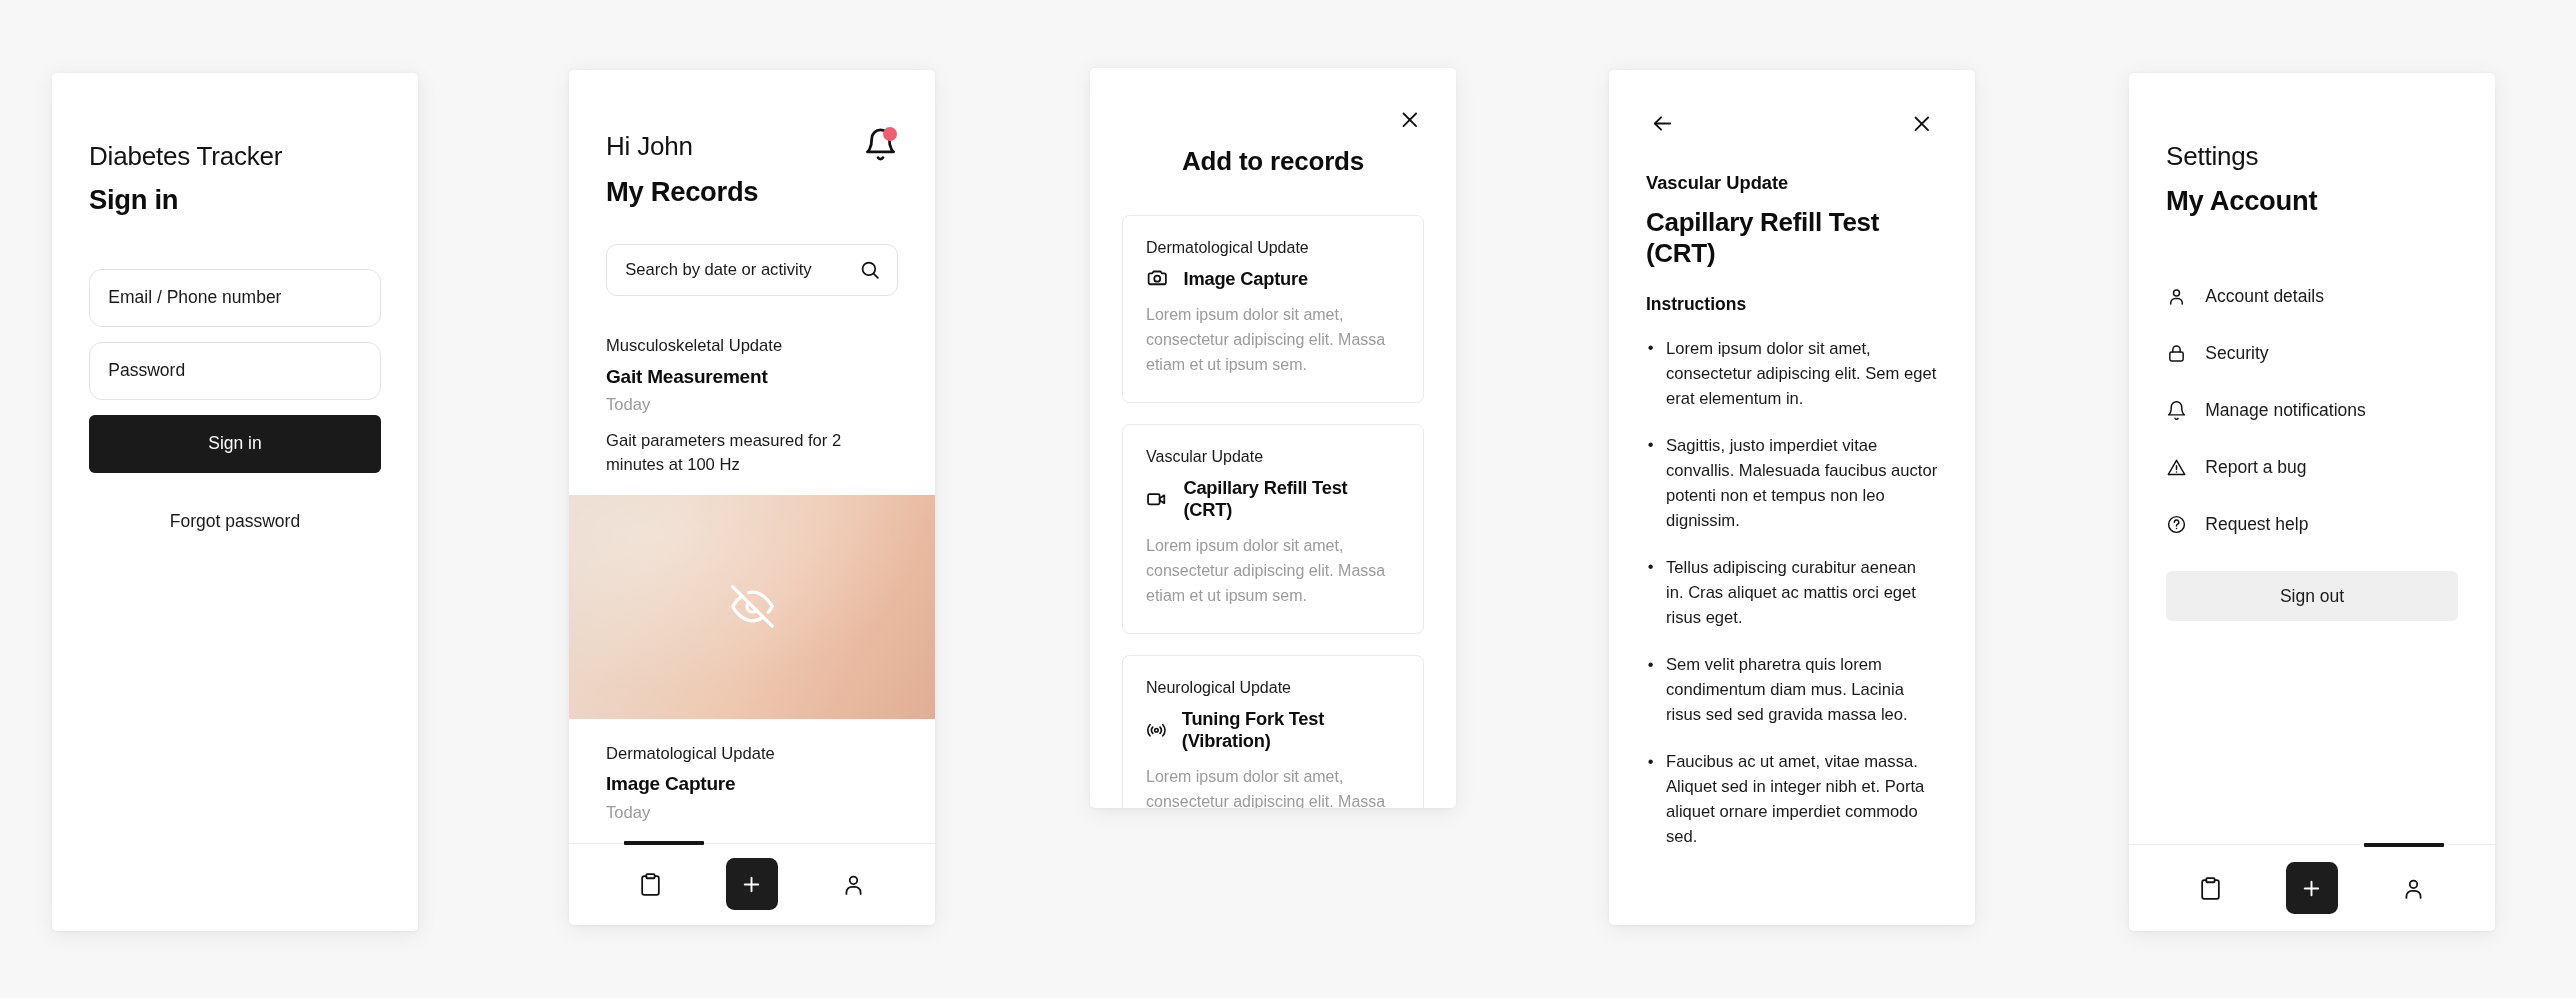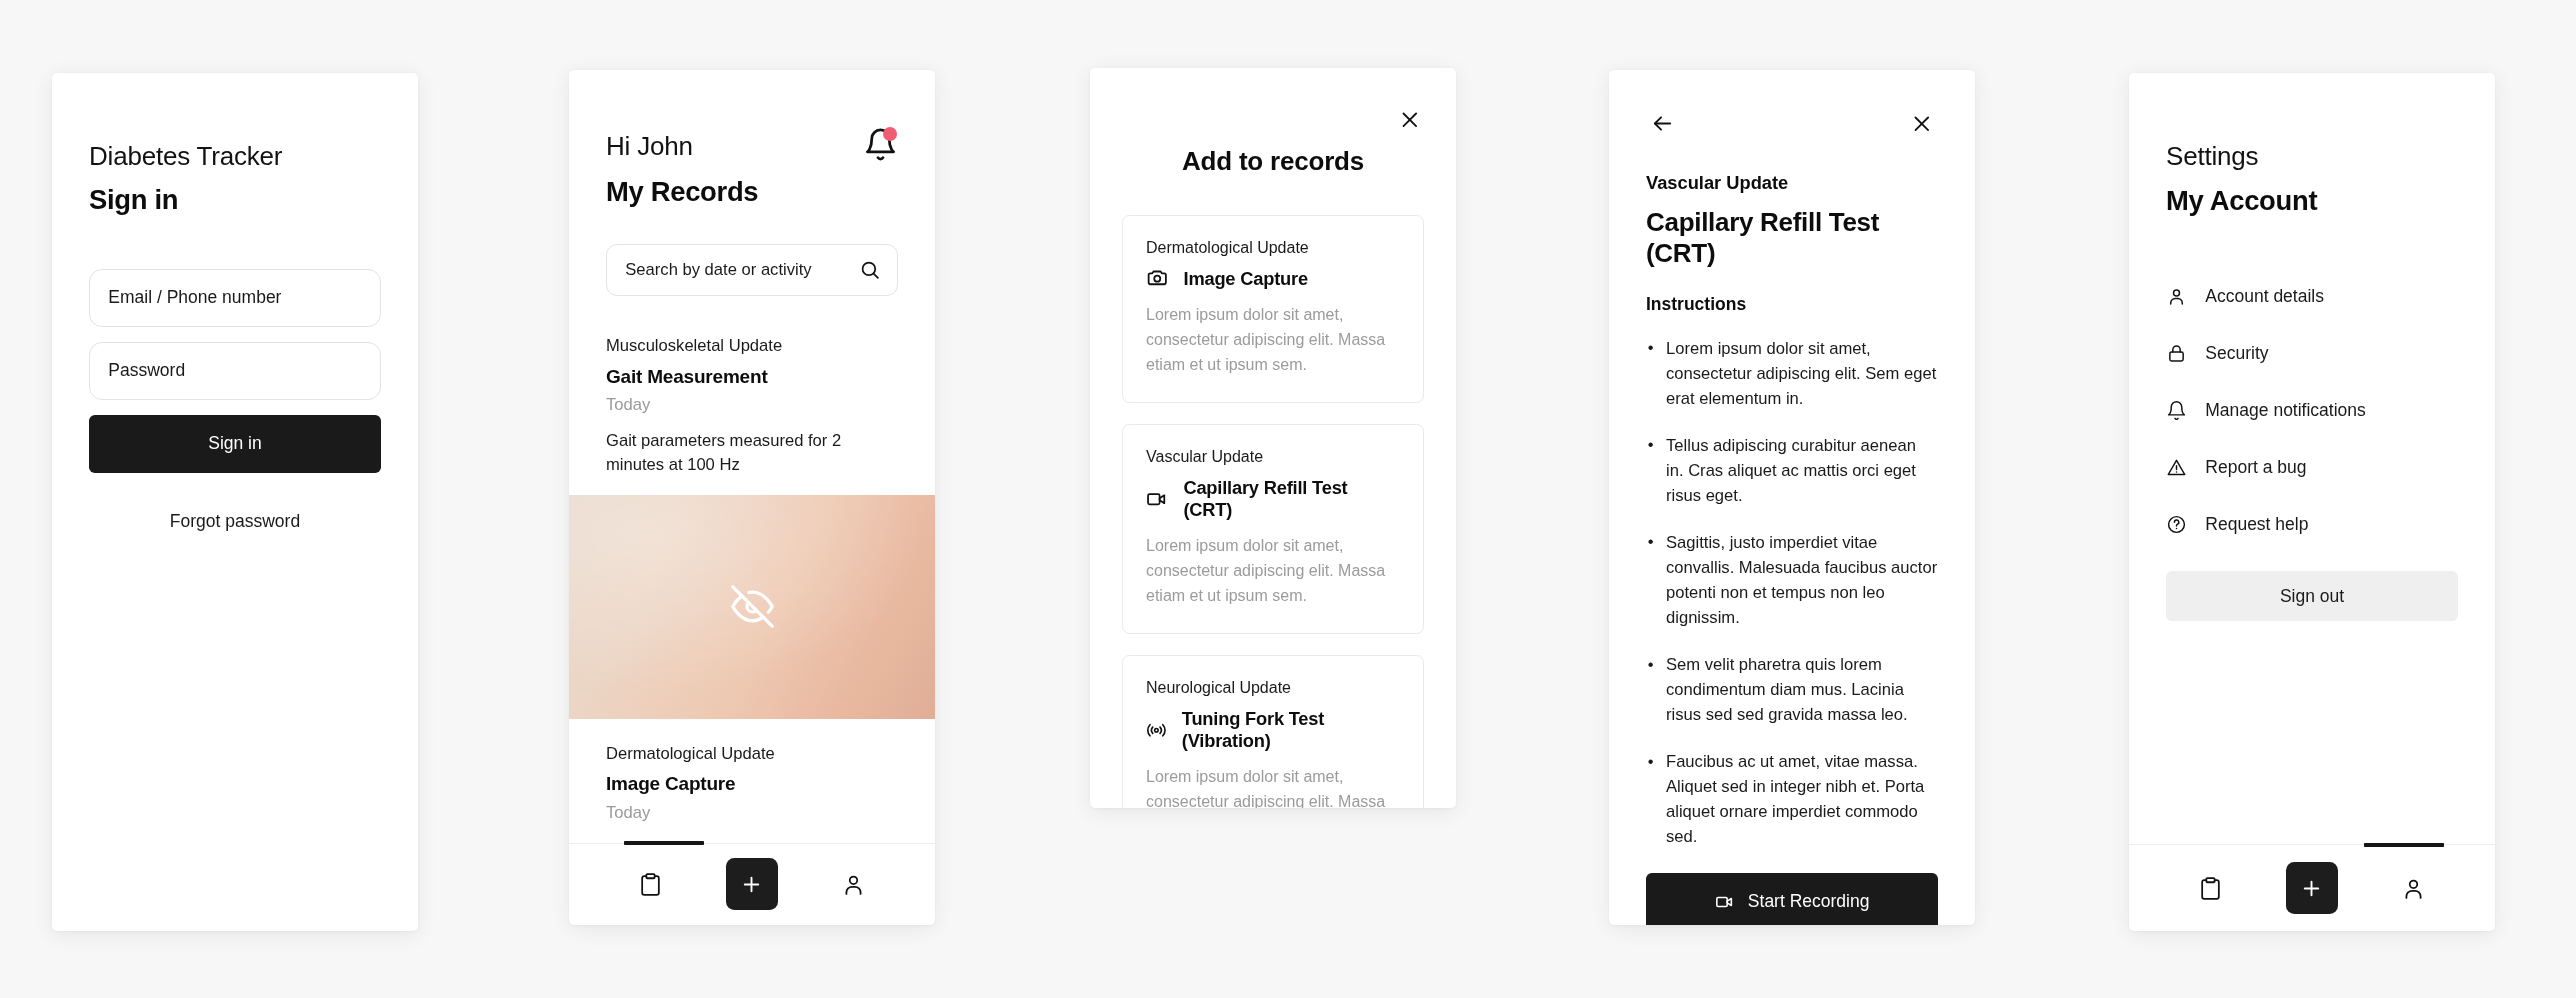--- a/index.html
+++ b/index.html
@@ -330,36 +330,27 @@
         </svg>
       </div>
     </div>
 
     <div class="p4-body">
       <div class="p4-cat">Vascular Update</div>
       <div class="p4-title">Capillary Refill Test (CRT)</div>
       <div class="p4-sub">Instructions</div>
       <ul class="bullets">
         <li>Lorem ipsum dolor sit amet, consectetur adipiscing elit. Sem eget erat elementum in.</li>
+        <li>Sagittis, justo imperdiet vitae convallis. Malesuada faucibus auctor potenti non et tempus non leo dignissim.</li>
         <li>Tellus adipiscing curabitur aenean in. Cras aliquet ac mattis orci eget risus eget.</li>
-        <li>Sagittis, justo imperdiet vitae convallis. Malesuada faucibus auctor potenti non et tempus non leo dignissim.</li>
         <li>Sem velit pharetra quis lorem condimentum diam mus. Lacinia risus sed sed gravida massa leo.</li>
         <li>Faucibus ac ut amet, vitae massa. Aliquet sed in integer nibh et. Porta aliquet ornare imperdiet commodo sed.</li>
       </ul>
     </div>
 
-    <div class="p4-foot">
-      <button class="btn-dark" style="margin-top:0;">
-        <svg width="20" height="20" viewBox="0 0 24 24" fill="none" stroke="#ffffff" stroke-width="1.9" stroke-linecap="round" stroke-linejoin="round">
-          <rect x="2.2" y="6.6" width="12.4" height="10.8" rx="1.6"></rect>
-          <path d="M14.6 11l5-3.2v8.4l-5-3.2z"></path>
-        </svg>
-        <span>Start Recording</span>
-      </button>
-    </div>
   </div>
 
   <div class="phone p5">
     <div class="p5-head">
       <div class="eyebrow-lg">Settings</div>
       <div class="title-lg" style="margin-top:11.6px;">My Account</div>
     </div>
 
     <div class="set-list">
       <div class="set-row">

